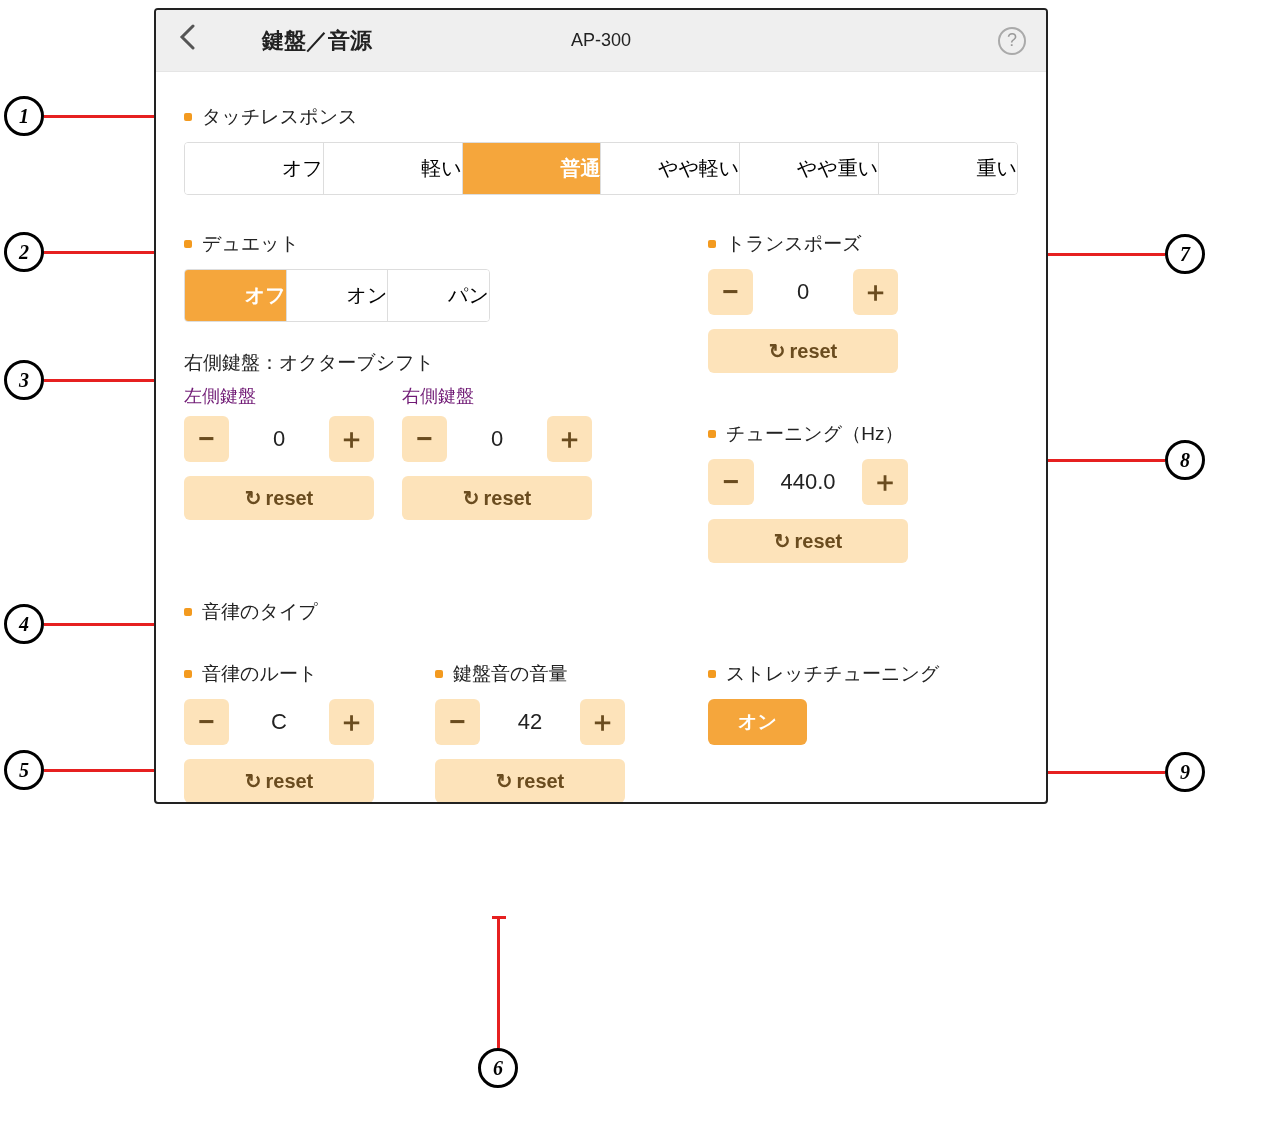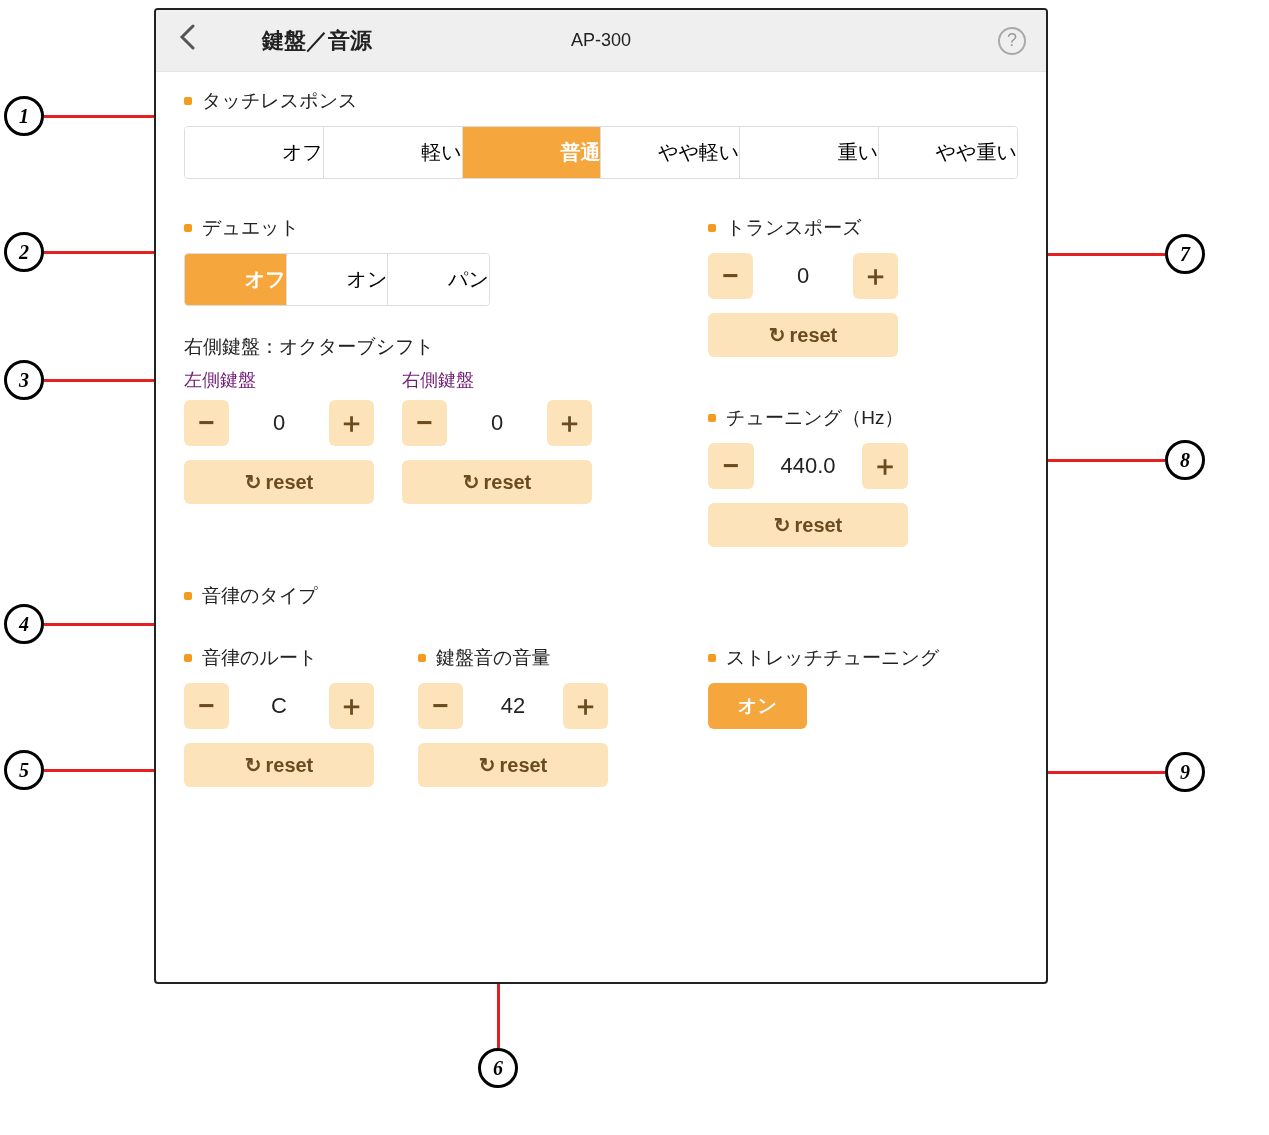--- a/index.html
+++ b/index.html
@@ -12,21 +12,21 @@
       background: #fff;
       position: relative;
       width: 1269px;
       height: 1135px;
     }
     .app-window {
       position: absolute;
       top: 8px;
       left: 154px;
       width: 894px;
-      height: 976px;
+      height: 796px;
       border: 2px solid #222;
       background: #fff;
       border-radius: 4px;
       overflow: hidden;
     }
     .header {
       display: flex;
       align-items: center;
       height: 62px;
       background: #efefef;
@@ -63,21 +63,21 @@
       border: 2px solid #aaa;
       border-radius: 50%;
       display: flex;
       align-items: center;
       justify-content: center;
       color: #999;
       font-size: 18px;
       cursor: pointer;
     }
     .content {
-      padding: 16px 28px;
+      padding: 32px 28px;
     }
     .bullet {
       display: inline-block;
       width: 8px;
       height: 8px;
       background: #f39a1f;
       border-radius: 2px;
       margin-right: 10px;
       vertical-align: middle;
     }
@@ -109,21 +109,21 @@
     .seg-group .seg.active {
       background: #f5a63c;
       color: #fff;
       font-weight: bold;
     }
     .seg-small {
       width: 306px;
     }
     .row {
       display: flex;
-      gap: 44px;
+      gap: 61px;
       margin-top: 36px;
       align-items: flex-start;
     }
     .col {
       flex: 0 0 auto;
     }
     .col-right {
       margin-left: auto;
       width: 310px;
     }
@@ -355,22 +355,22 @@
 
     <div class="section-label">
       <span class="bullet"></span>
       <span>タッチレスポンス</span>
     </div>
     <div class="seg-group" id="touch-seg">
         <div class="seg">オフ</div>
         <div class="seg">軽い</div>
         <div class="seg active">普通</div>
         <div class="seg">やや軽い</div>
+        <div class="seg">やや重い</div>
         <div class="seg">重い</div>
-        <div class="seg">やや重い</div>
       </div>
 
     <div class="row">
       <div class="col">
         <div class="section-label">
           <span class="bullet"></span>
           <span>デュエット</span>
         </div>
         <div class="seg-group seg-small" id="duet-seg">
             <div class="seg active">オフ</div>

